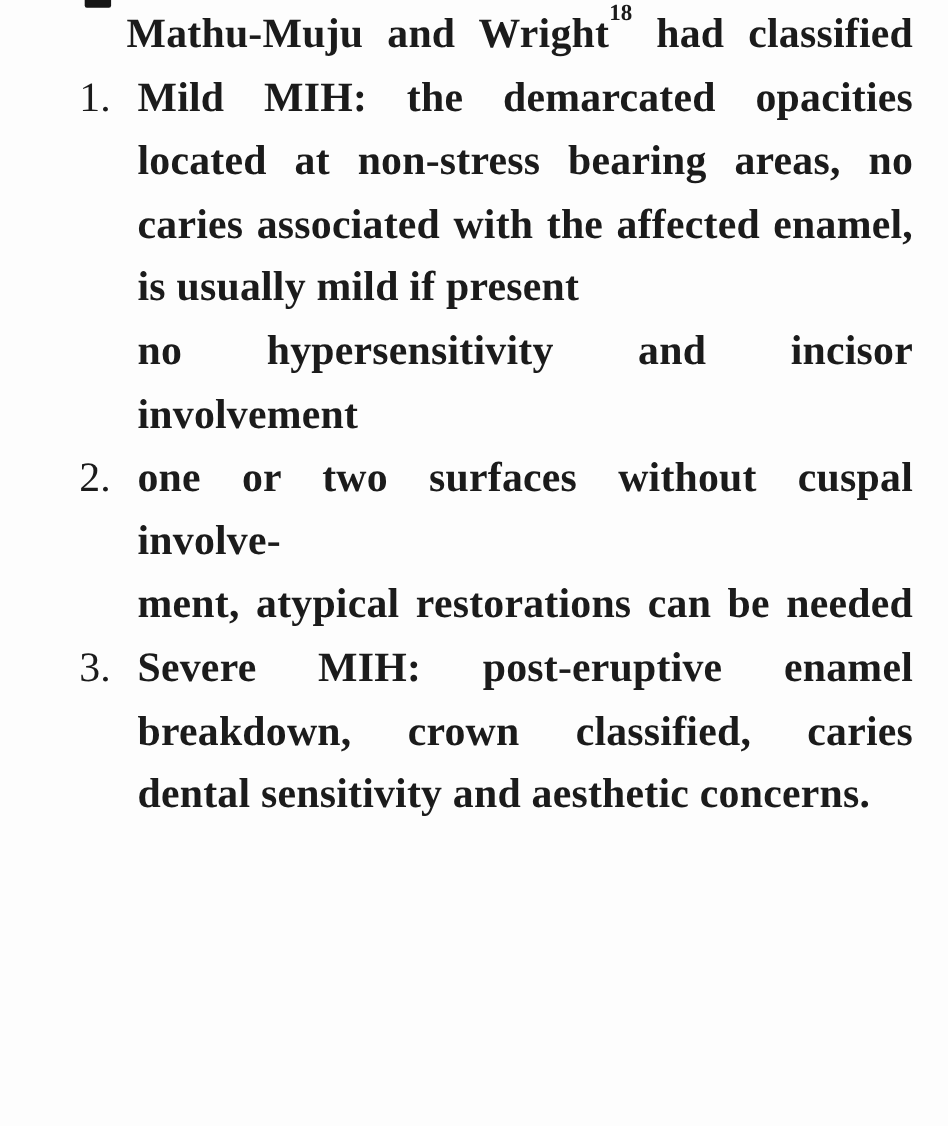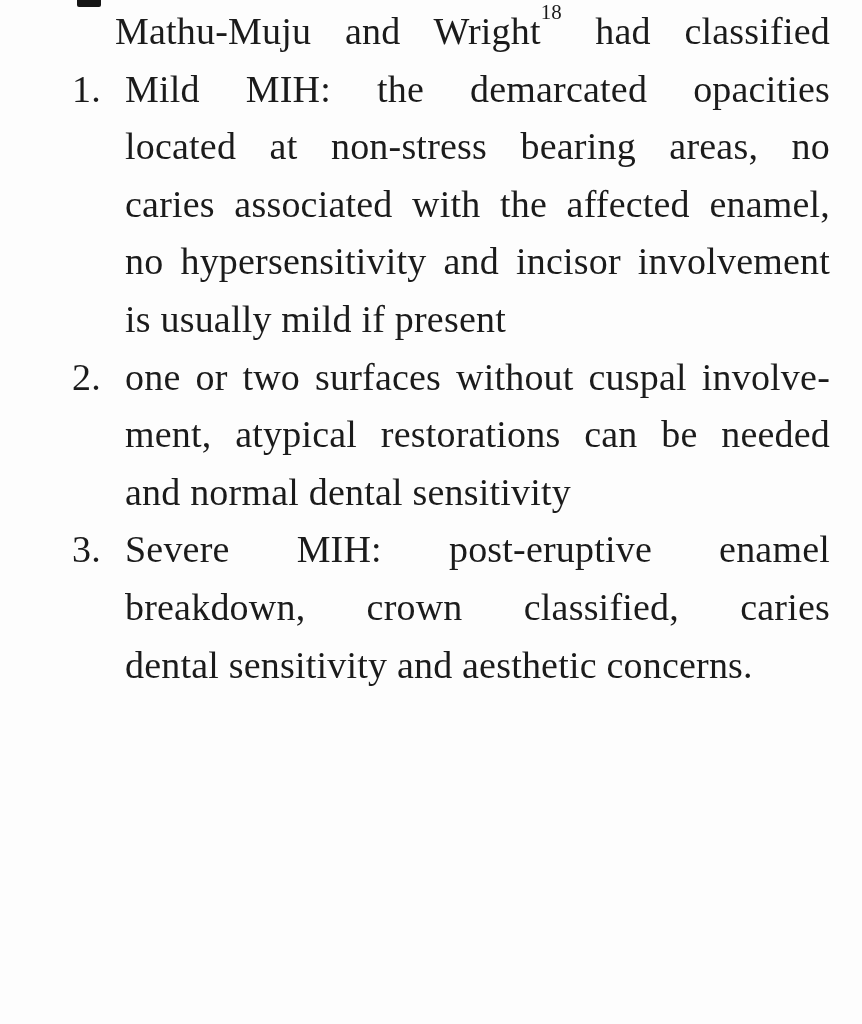--- a/index.html
+++ b/index.html
@@ -31,20 +31,21 @@
     top: 3px;
     width: 758px;
     font-size: 38px;
     line-height: 57.6px;
     color: #1b1b1b;
     letter-spacing: 0.2px;
   }
   .line {
     text-align: justify;
     text-align-last: justify;
+    font-weight: bold;
   }
   .line.last {
     text-align-last: left;
   }
   .line.indent {
     text-indent: 43px;
   }
   .list-item {
     position: relative;
     padding-left: 53px;
@@ -76,29 +77,28 @@
       <div class="line indent"><span>Mathu-Muju and Wright</span><sup class="ref">18</sup><span> had classified</span></div>
     </div>
 
     <div class="severity-list">
 
       <div class="list-item">
         <span class="num">1.</span>
         <div class="line">Mild MIH: the demarcated opacities</div>
         <div class="line">located at non-stress bearing areas, no</div>
         <div class="line">caries associated with the affected enamel,</div>
+        <div class="line last">is usually mild if present</div>
         <div class="line">no hypersensitivity and incisor involvement</div>
-        <div class="line last">is usually mild if present</div>
       </div>
 
       <div class="list-item">
         <span class="num">2.</span>
         <div class="line">one or two surfaces without cuspal involve-</div>
         <div class="line">ment, atypical restorations can be needed</div>
-        <div class="line last">and normal dental sensitivity</div>
       </div>
 
       <div class="list-item">
         <span class="num">3.</span>
         <div class="line">Severe MIH: post-eruptive enamel</div>
         <div class="line">breakdown, crown classified, caries</div>
         <div class="line last">dental sensitivity and aesthetic concerns.</div>
       </div>
 
     </div>

